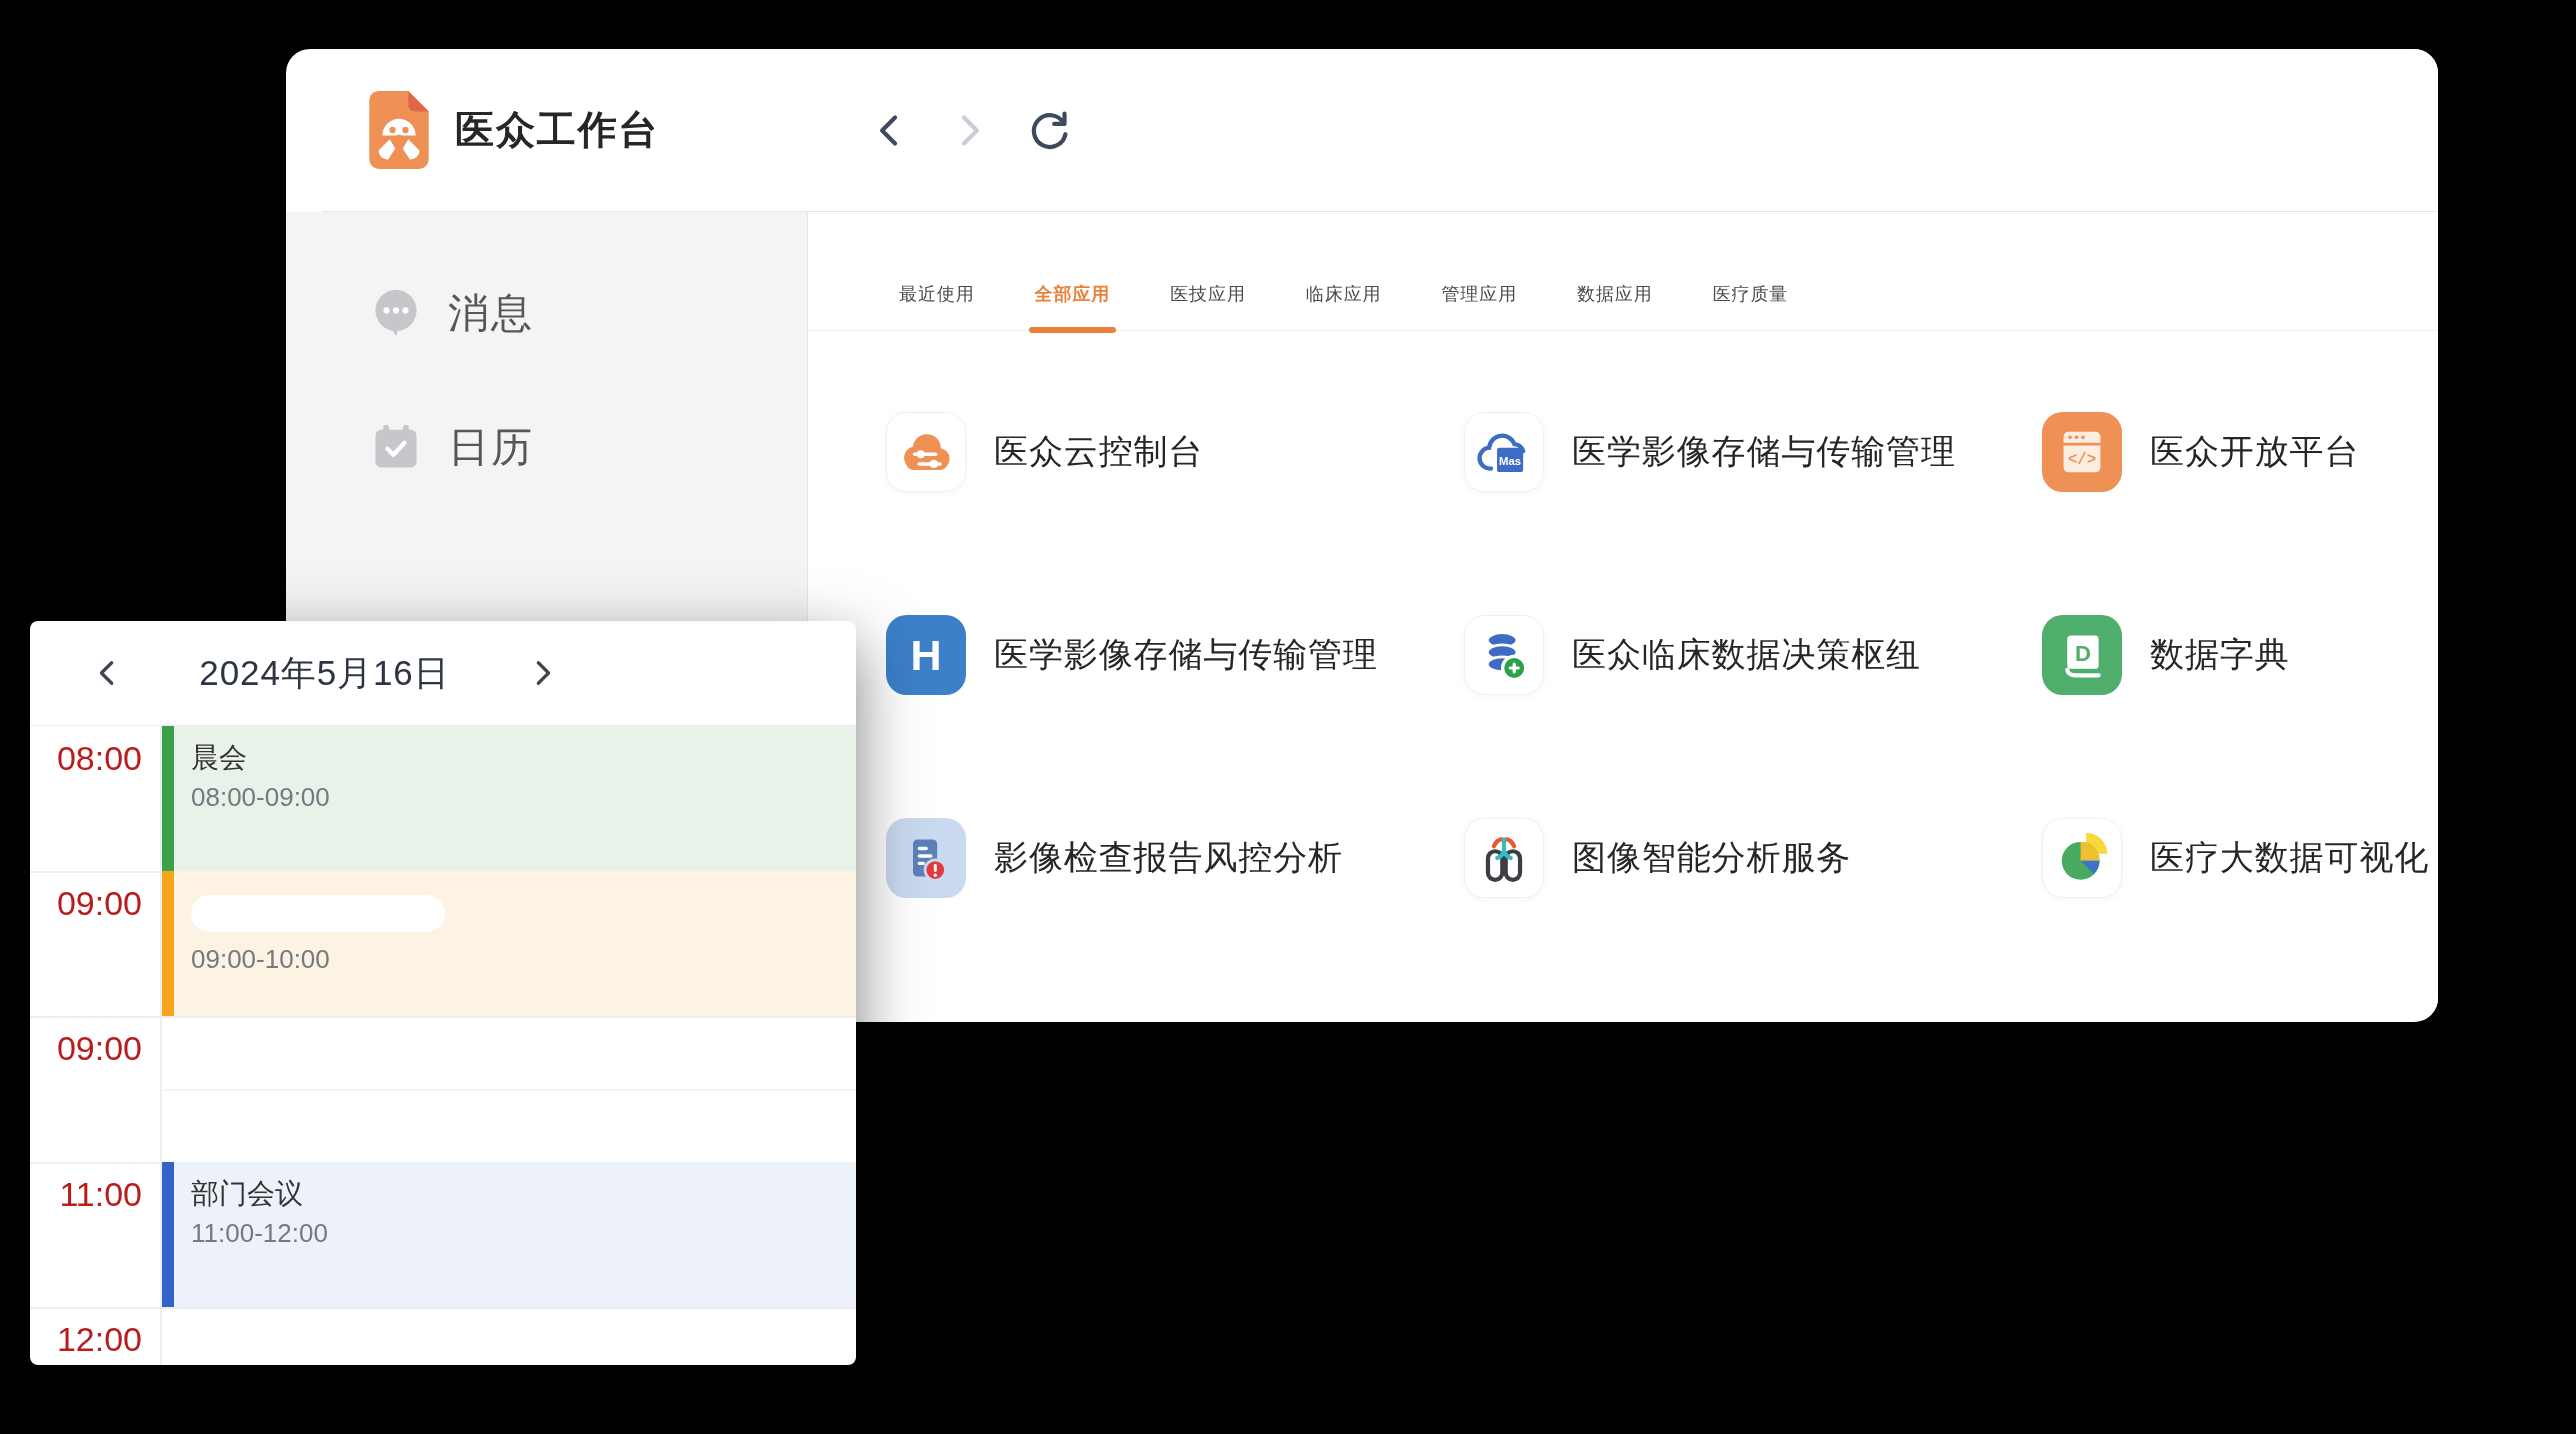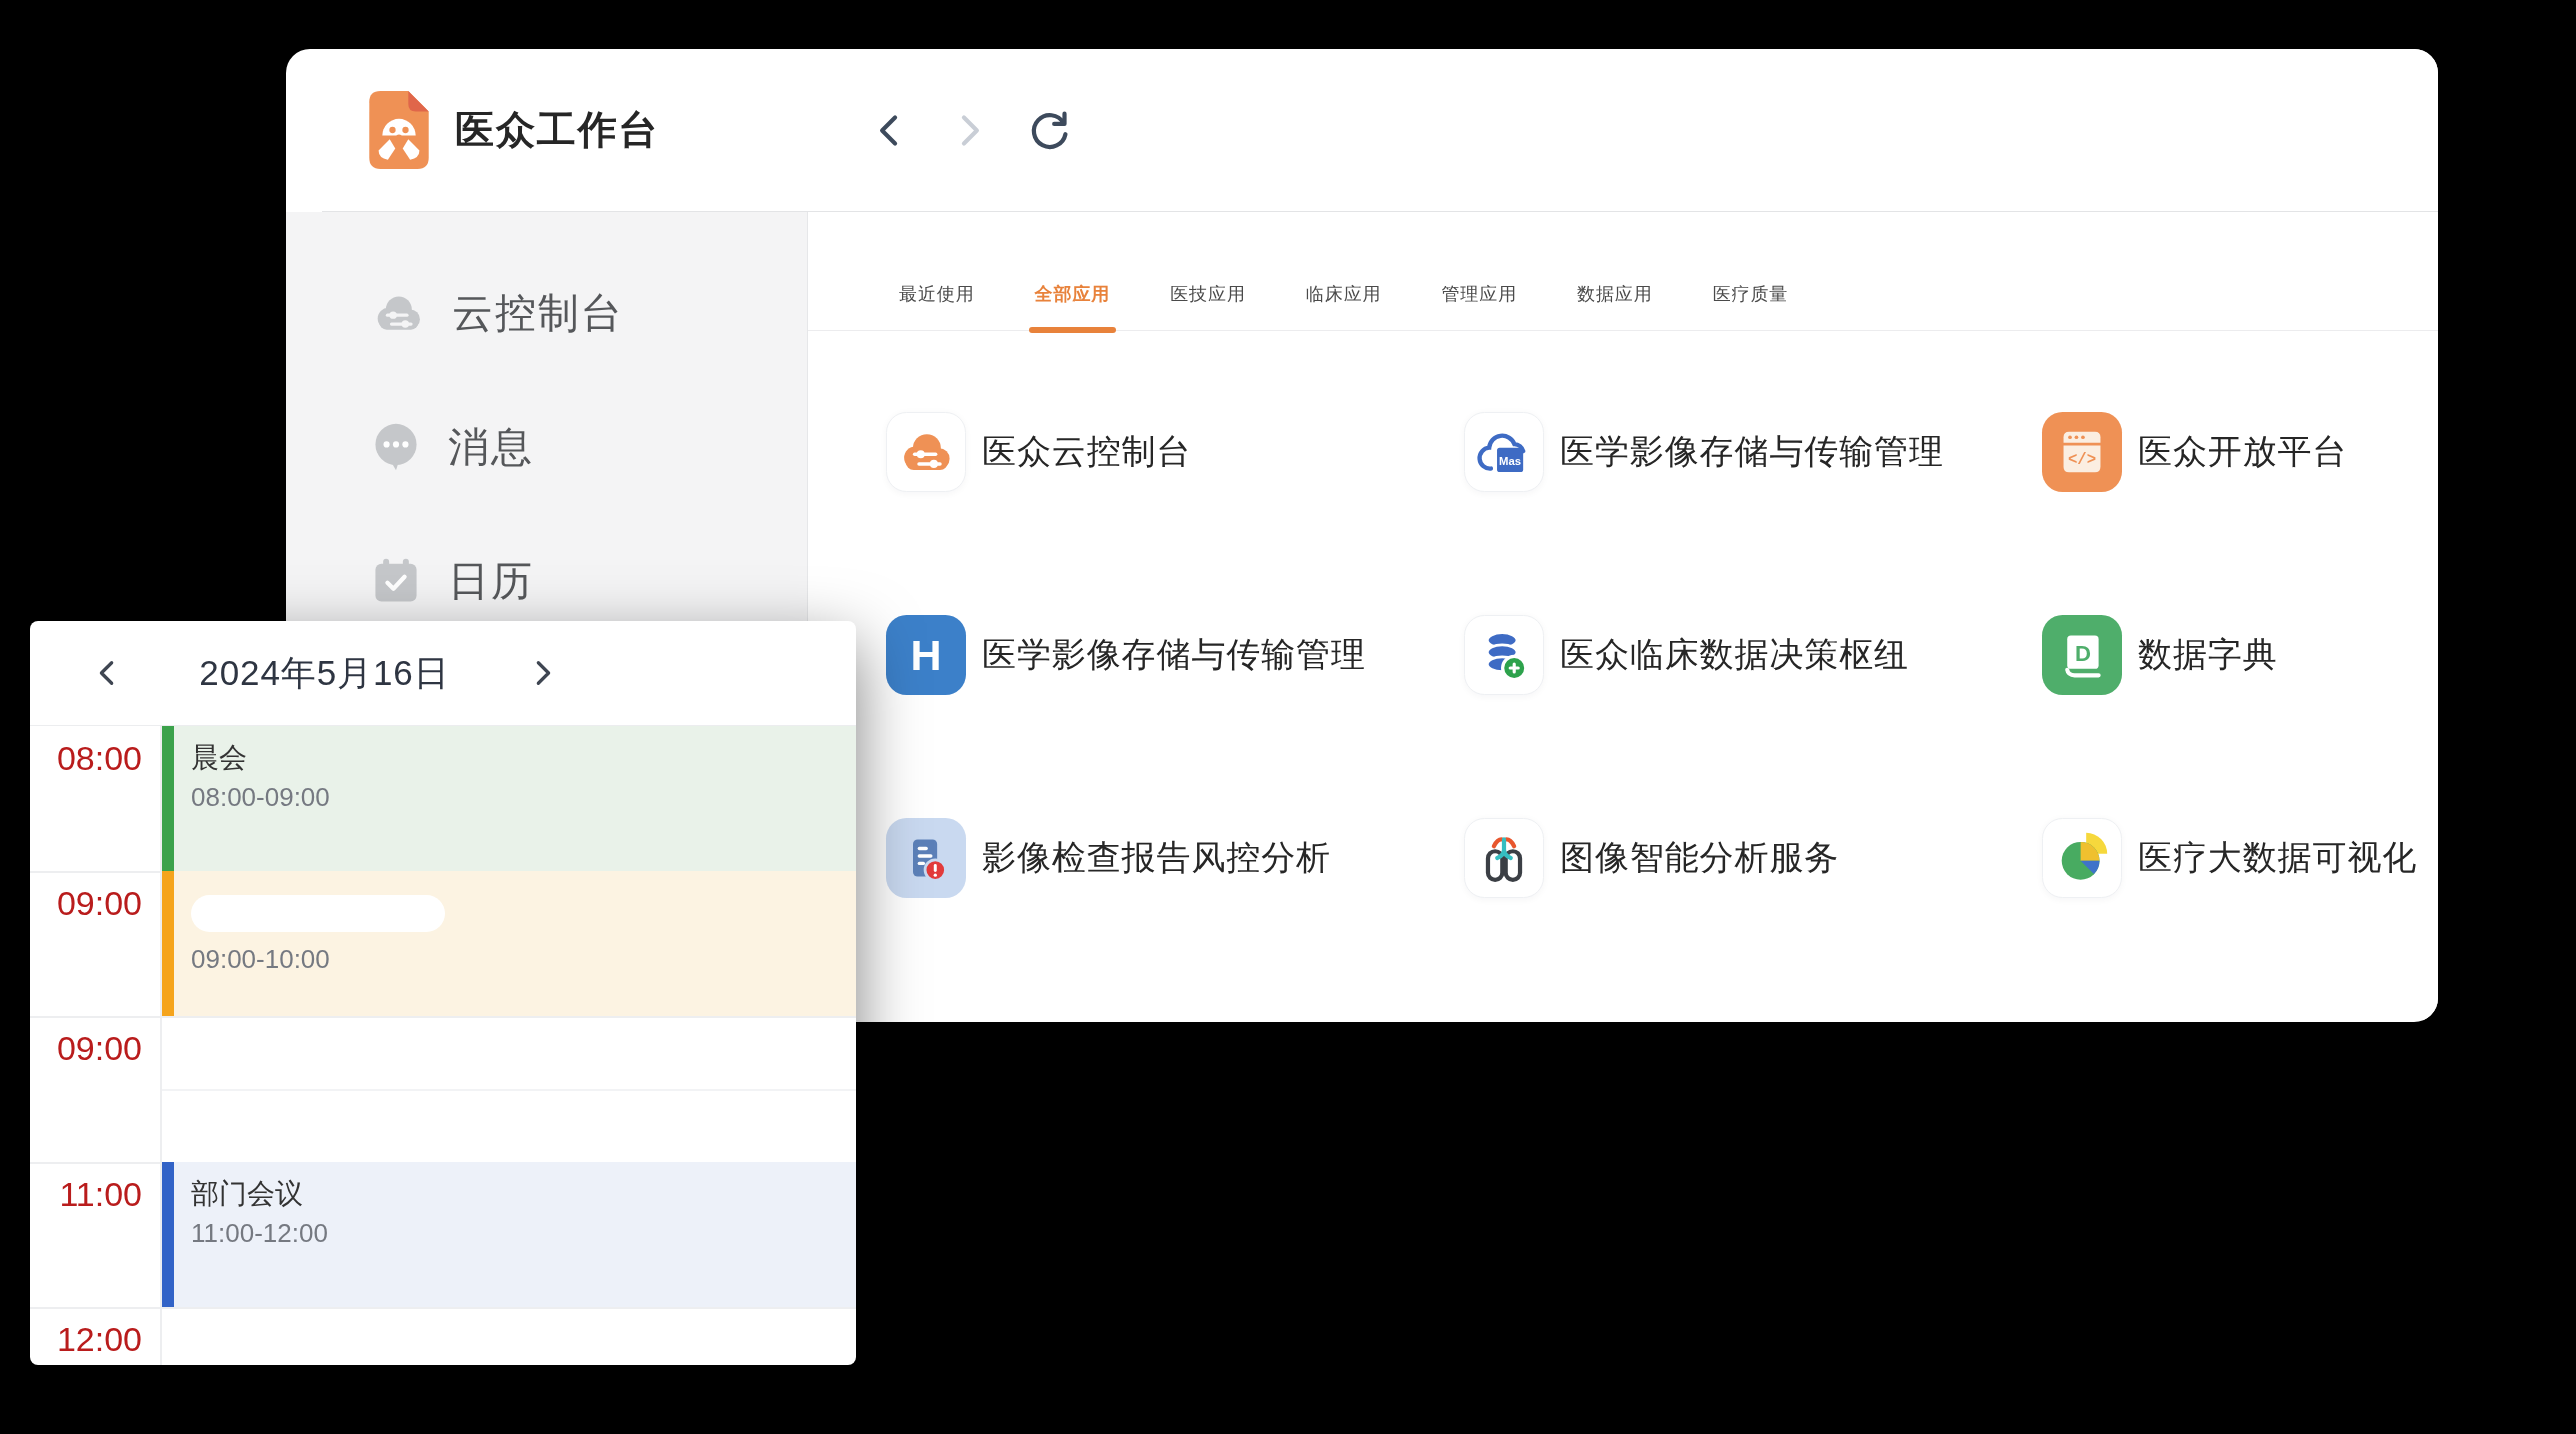--- a/index.html
+++ b/index.html
@@ -29,21 +29,21 @@
   .tab-bar{height:119px;border-bottom:1.9px solid #ececee;display:flex;align-items:flex-end;
            padding:0 0 24px 91px;gap:60px;box-sizing:border-box;}
   .tab{position:relative;font-size:18px;color:#4a4a4a;letter-spacing:0.9px;cursor:pointer;white-space:nowrap;}
   .tab.active{color:#e8823b;font-weight:700;}
   .tab .underline{display:none;}
   .tab.active .underline{display:block;position:absolute;left:-5.6px;right:-5.6px;bottom:-27px;height:6.5px;
                          border-radius:3.7px;background:#e8823b;}
 
   .app-grid{padding:80px 0 0 78px;display:grid;grid-template-columns:578px 578px auto;
             grid-auto-rows:203px;}
-  .app-cell{display:flex;align-items:center;gap:16px;height:82px;cursor:pointer;}
+  .app-cell{display:flex;align-items:center;gap:28px;height:82px;cursor:pointer;}
   .tile{width:80px;height:80px;border-radius:20.5px;display:flex;align-items:center;justify-content:center;
         box-sizing:border-box;flex:0 0 auto;}
   .tile.white{background:#fff;border:1.9px solid #eef0f3;box-shadow:0 1.9px 7.4px rgba(31,35,41,.04);}
   .tile.orange{background:#ef9155;}
   .tile.blue{background:#3c80c9;}
   .tile.green{background:#4fae6b;}
   .tile.lightblue{background:#c9d9f0;}
   .app-label{font-size:34px;color:#262626;font-weight:500;letter-spacing:0.9px;white-space:nowrap;}
   .tile-letter{font-size:43px;font-weight:700;color:#fff;}
 
@@ -105,37 +105,20 @@
             <polyline points="40,6 40,17 29,17" fill="none" stroke="#3d4a5c" stroke-width="4.5" stroke-linecap="round" stroke-linejoin="round"></polyline>
           </svg>
         </div>
       </div>
     </div>
 
     <div class="app-body">
 
       <div class="sidebar">
         <div class="side-item">
-          <svg width="52" height="43" viewBox="0 0 64 52">
-            <g fill="#c5c7ca">
-              <circle cx="20" cy="32" r="13"></circle>
-                <circle cx="33" cy="21" r="16"></circle>
-                <circle cx="47" cy="33" r="12"></circle>
-              <rect x="9" y="28" width="48" height="18" rx="9"></rect>
-            </g>
-            <g fill="#f4f4f5">
-              <rect x="17" y="26" width="28" height="4" rx="2"></rect>
-                <circle cx="26" cy="28" r="4.6"></circle>
-              <rect x="22" y="37" width="28" height="4" rx="2"></rect>
-                <circle cx="41" cy="39" r="4.6"></circle>
-            </g>
-          </svg>
-          <span class="side-label">云控制台</span>
-        </div>
-        <div class="side-item">
           <svg width="48" height="50" viewBox="0 0 56 58">
             <circle cx="28" cy="26" r="24" fill="#c5c7ca"></circle>
             <path d="M22 46 l6 10 4 -12 z" fill="#c5c7ca"></path>
             <circle cx="17" cy="26" r="3.6" fill="#fff"></circle>
             <circle cx="28" cy="26" r="3.6" fill="#fff"></circle>
             <circle cx="39" cy="26" r="3.6" fill="#fff"></circle>
           </svg>
           <span class="side-label">消息</span>
         </div>
         <div class="side-item">

